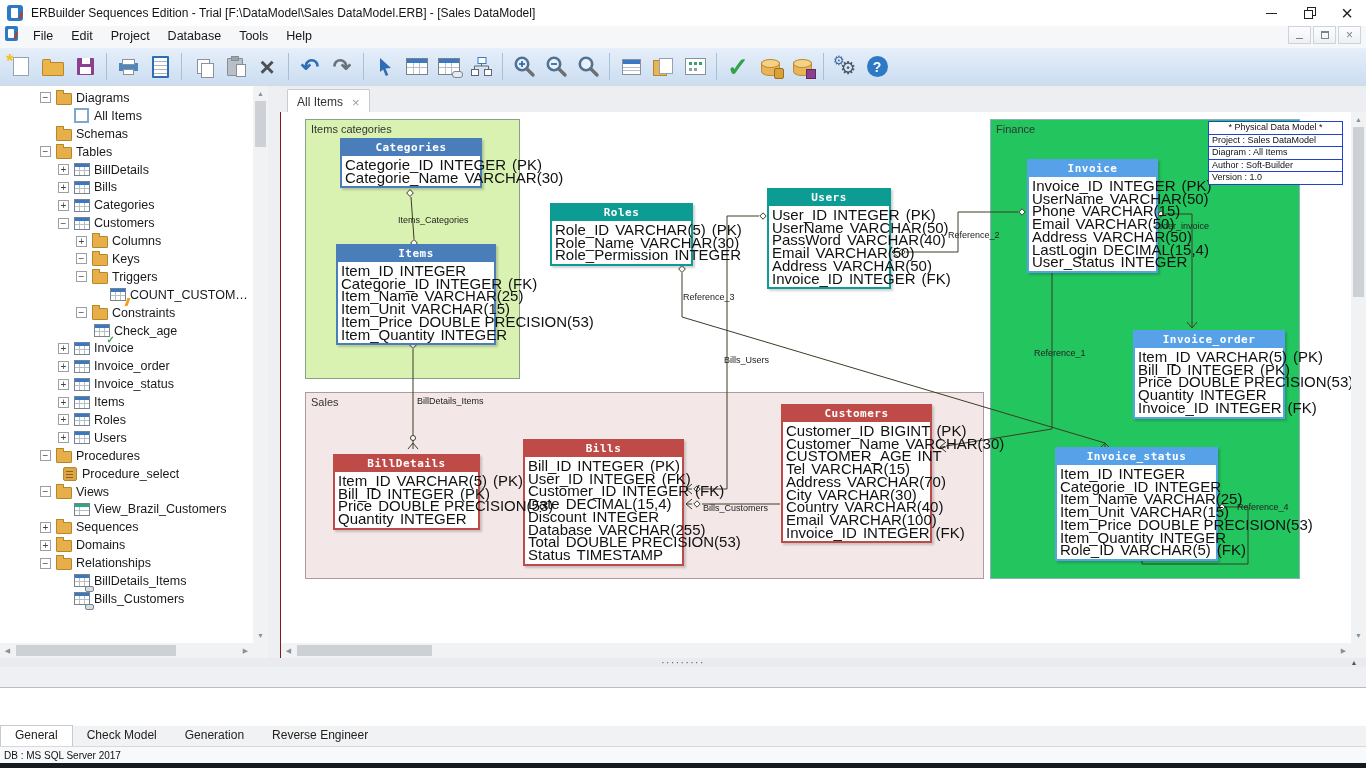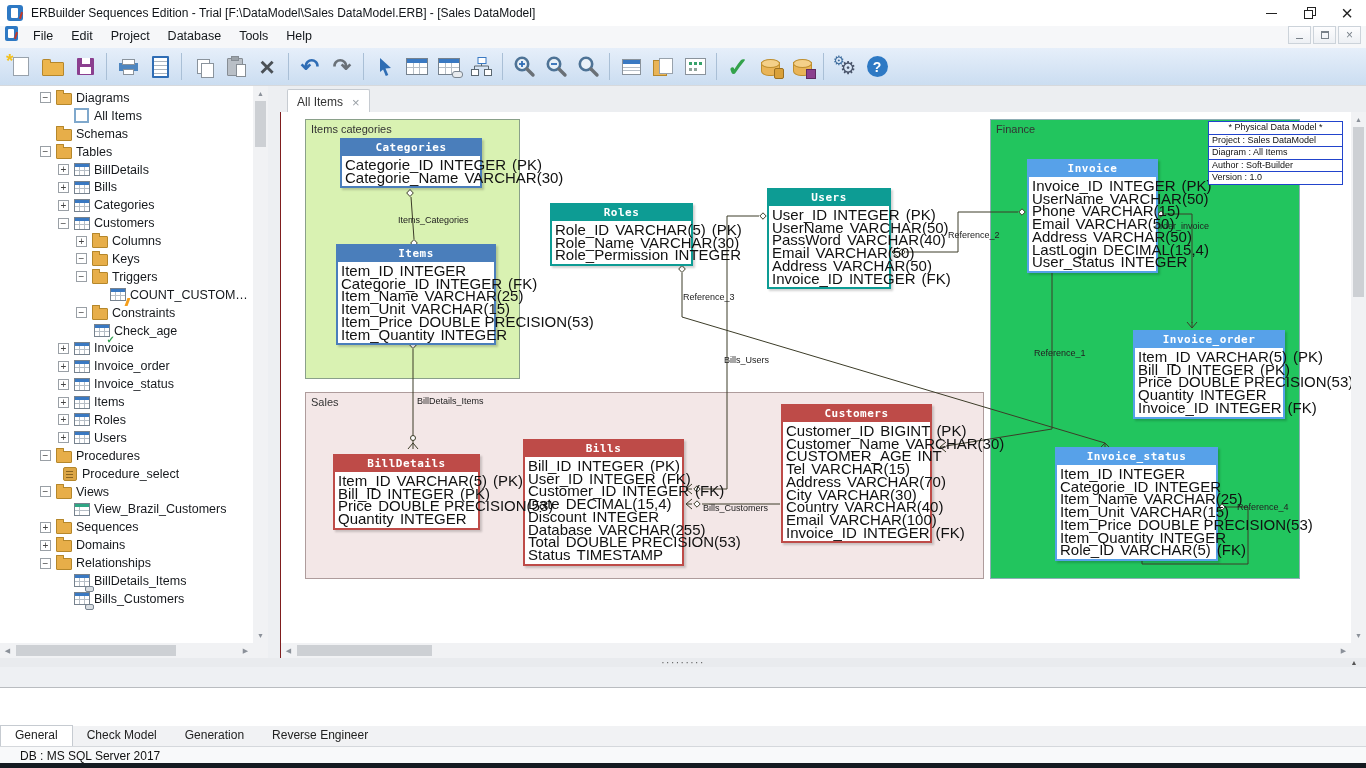--- a/index.html
+++ b/index.html
@@ -128,21 +128,21 @@
   
   .hsplit{position:absolute;left:0;right:0;top:658px;height:9px;background:#e9ebee;display:flex;align-items:center;justify-content:center}
   .dots{color:#555;font-size:10px;letter-spacing:1.5px;line-height:4px}
   .collapsebtn{position:absolute;right:4px;top:0;width:16px;height:9px;display:flex;align-items:center;justify-content:center;color:#555;font-size:7px}
   .band{position:absolute;left:0;right:0;top:667px;height:20px;background:#eef0f3}
   .outputpanel{position:absolute;left:0;right:0;top:687px;height:39px;background:#fff;border-top:1px solid #b9bcc0}
   #bottom-tabs{position:absolute;left:0;right:0;top:726px;height:20px;background:#f1f2f4;display:flex;align-items:flex-end}
   .btab{font-size:12px;color:#222;padding:2px 14px 3px;line-height:15px}
   .btab.active{background:#fff;border:1px solid #c6cbd1;border-bottom:1px solid #fff;margin-bottom:-1px}
   .statusbar{position:absolute;left:0;right:0;top:746px;height:17px;background:#f8f9fa;border-top:1px solid #d5d8dc;display:flex;align-items:center}
-  .statustext{font-size:12px;color:#111;margin-left:20px}
+  .statustext{font-size:10px;color:#111;margin-left:4px}
   .darkstrip{position:absolute;left:0;right:0;top:763px;height:5px;background:#141a20}
 </style>
 </head>
 <body>
 
 <div class="titlebar">
   <span class="appicon"></span>
   <span class="titletext">ERBuilder Sequences Edition  - Trial [F:\DataModel\Sales DataModel.ERB] - [Sales DataModel]</span>
   <span class="wgroup">
     <span class="wbtn wb-min"></span>

